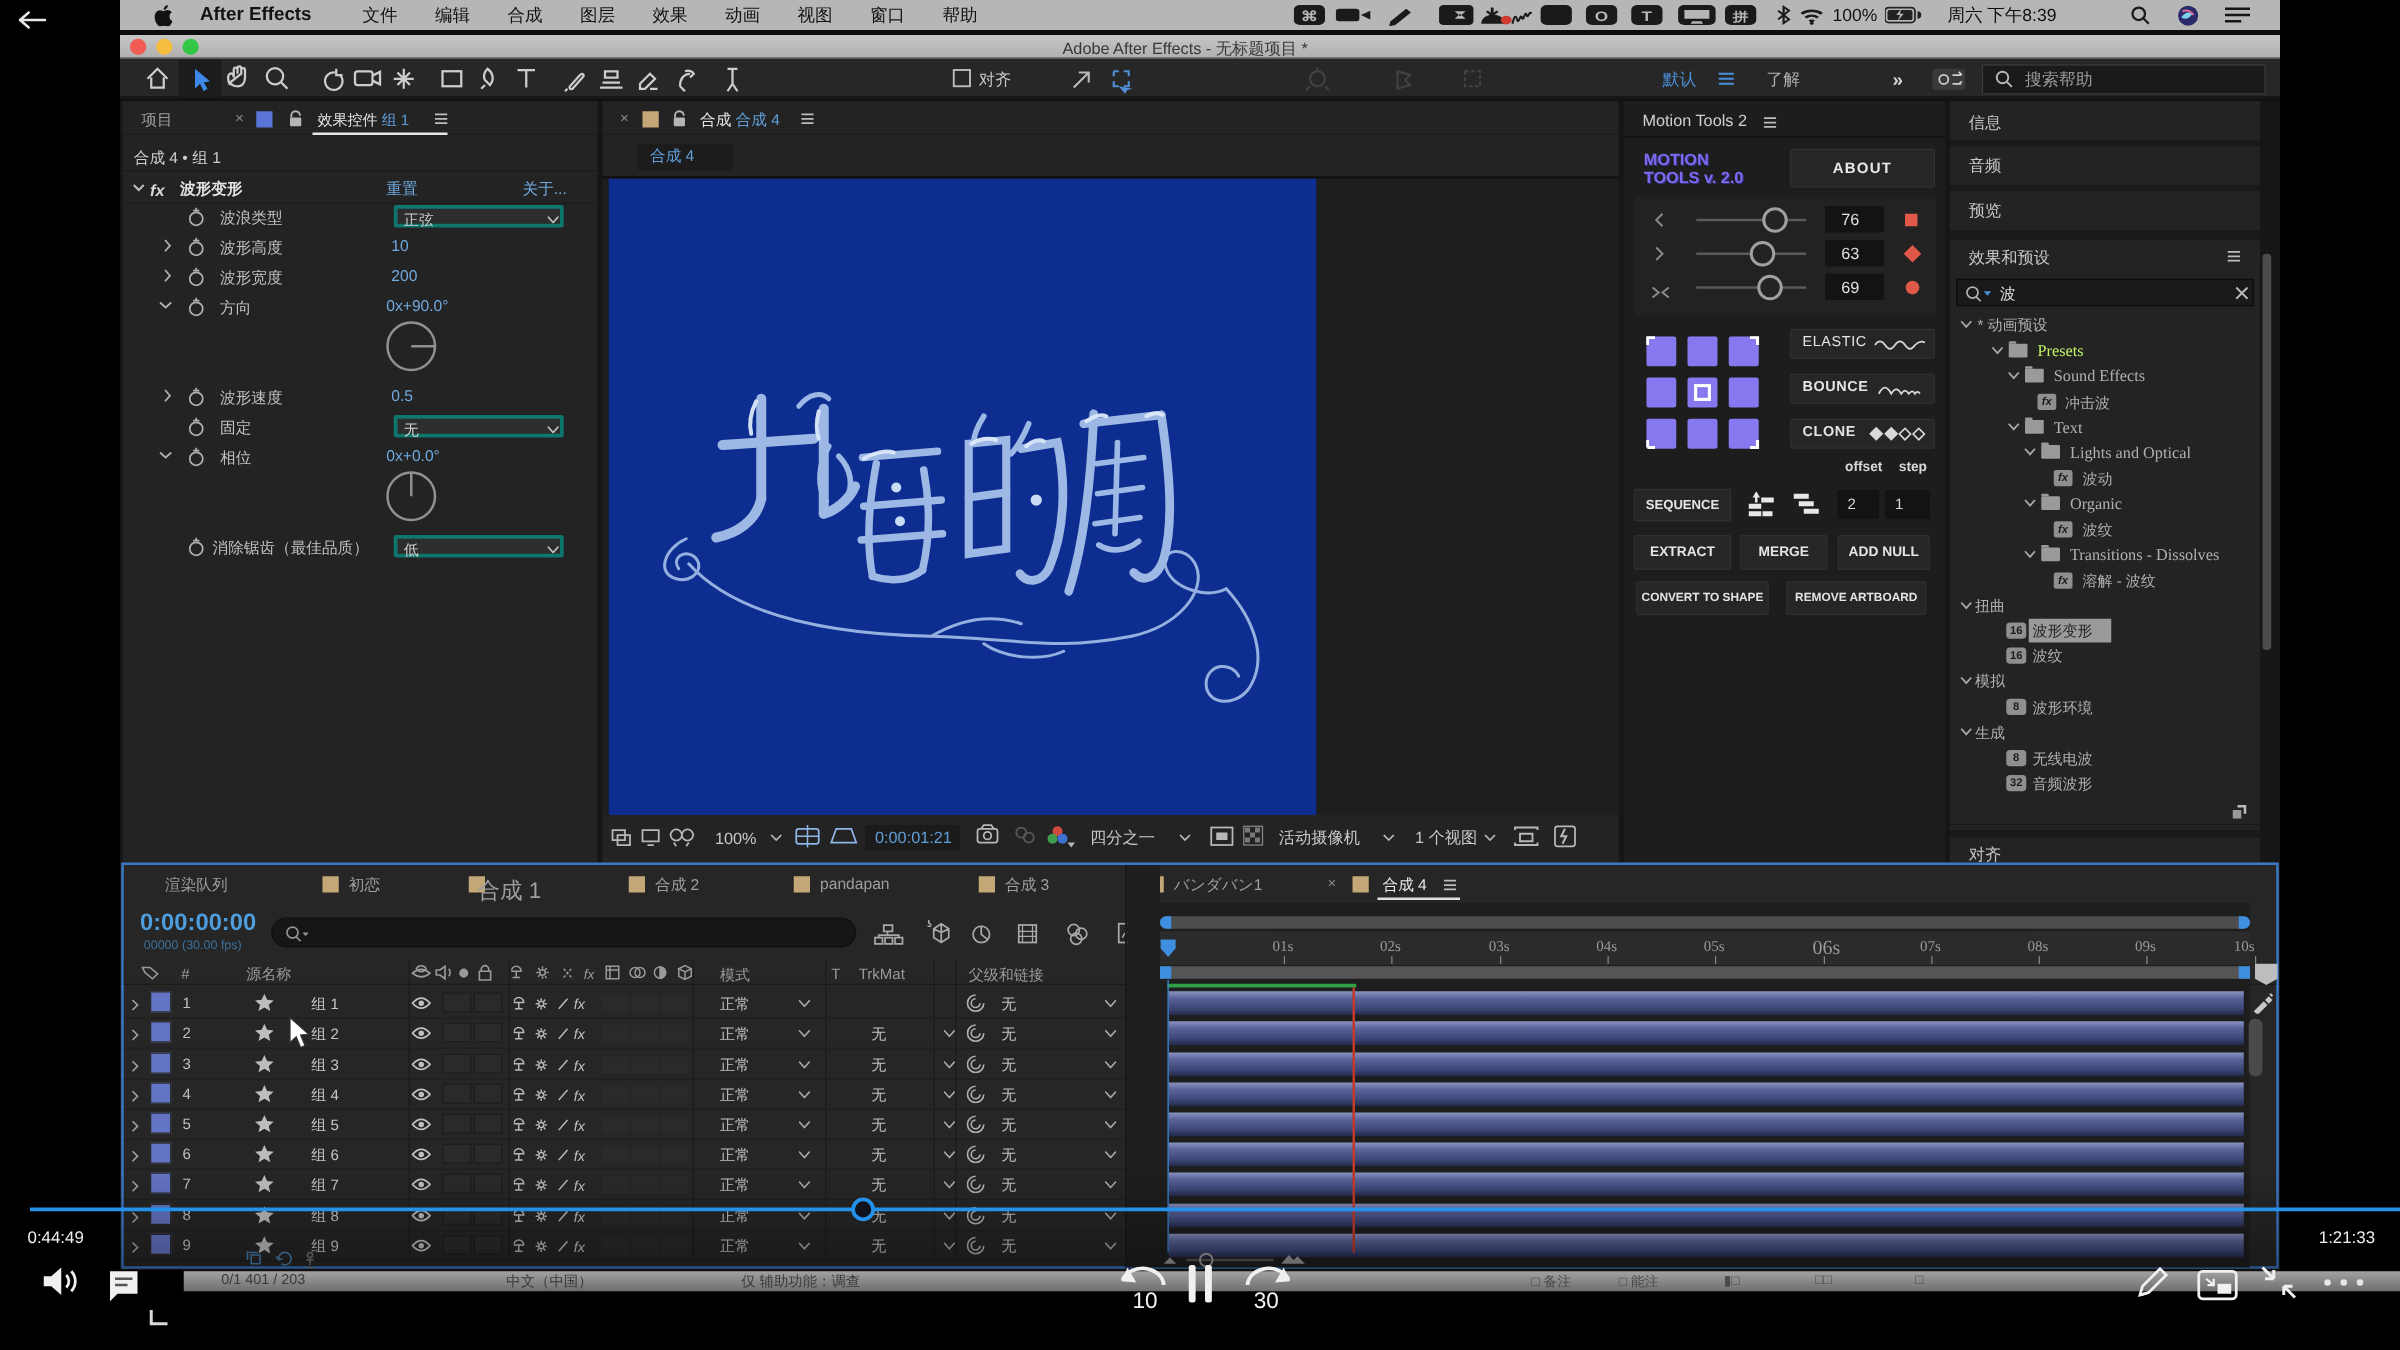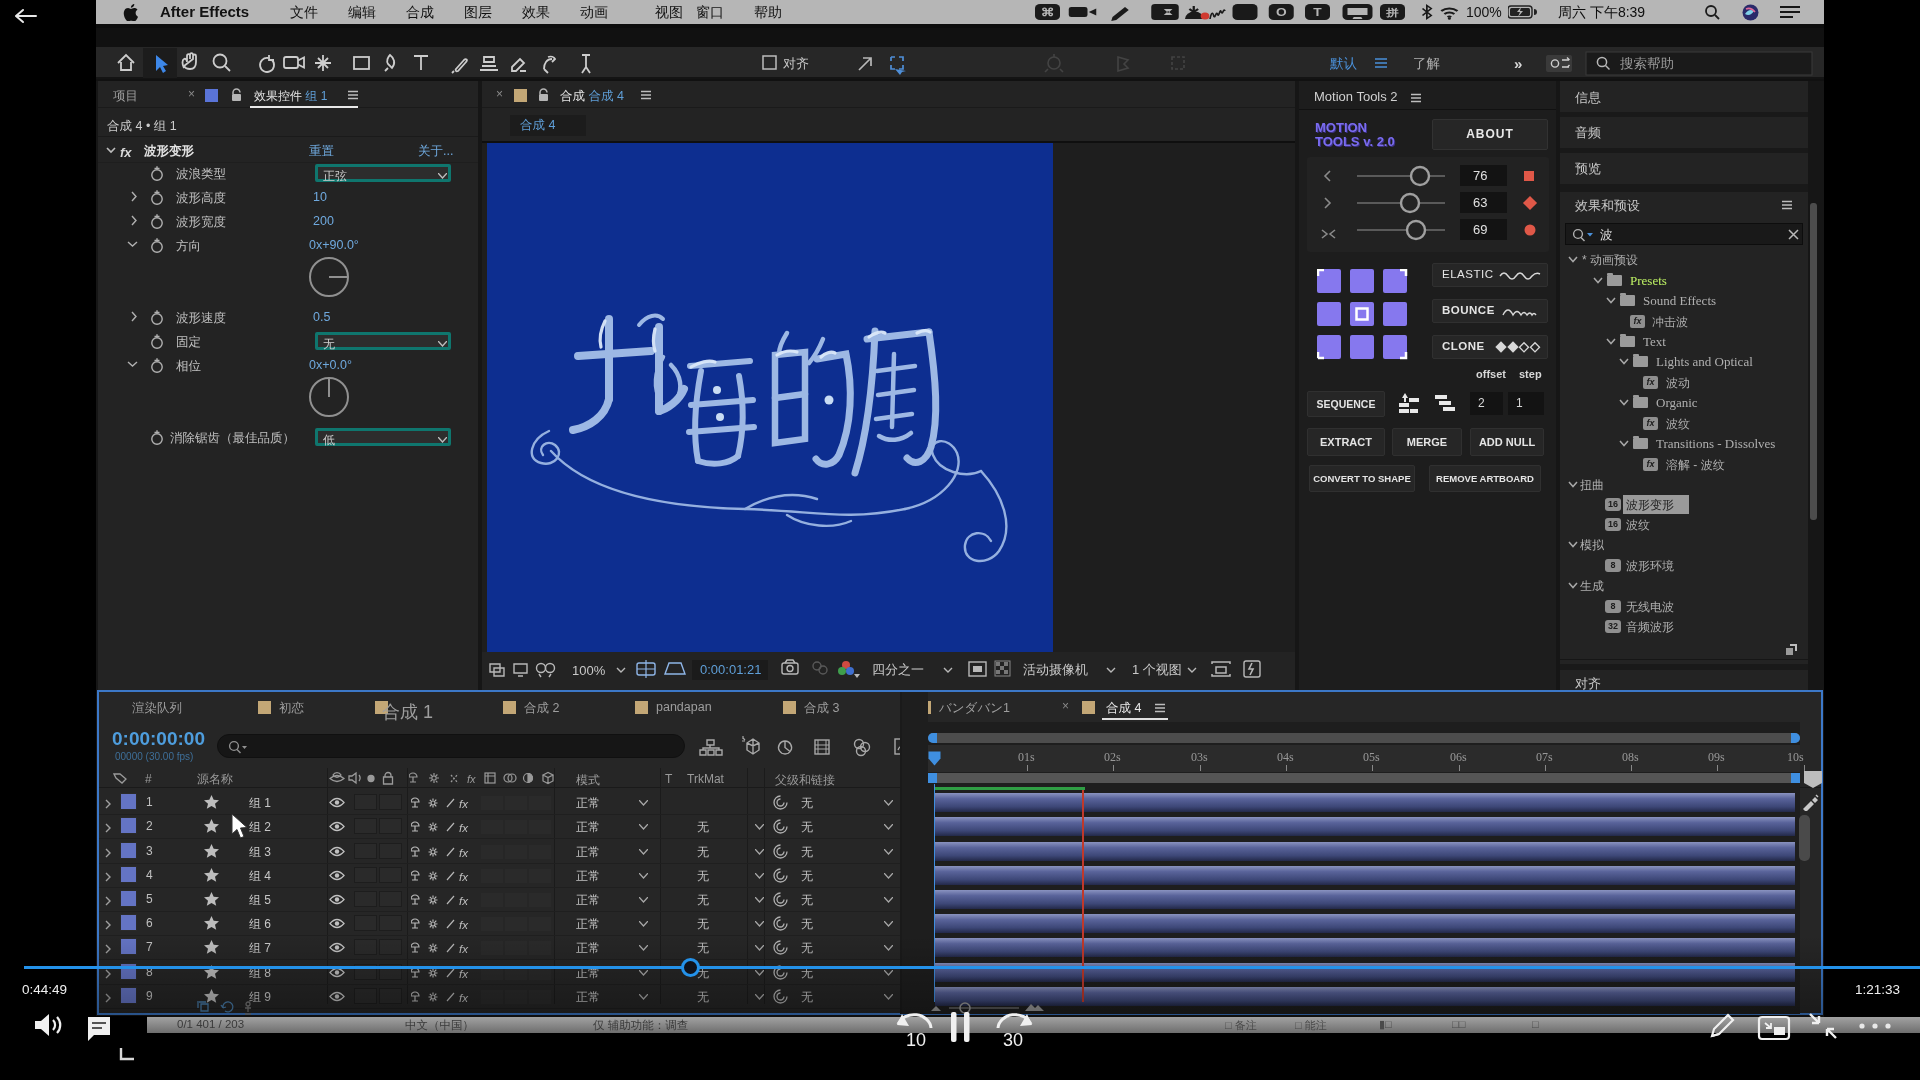--- a/index.html
+++ b/index.html
@@ -28,21 +28,21 @@
   <svg class="a" style="left:27px;top:4px" width="15" height="17" viewBox="0 0 15 17">
         <path d="M12.6 9.1c0-2.2 1.8-3.2 1.9-3.3-1-1.5-2.6-1.7-3.2-1.7-1.4-.1-2.7.8-3.3.8-.7 0-1.8-.8-2.9-.8-1.5 0-2.9.9-3.6 2.2-1.6 2.7-.4 6.7 1.1 8.9.7 1.1 1.6 2.3 2.7 2.2 1.1 0 1.5-.7 2.9-.7s1.7.7 2.9.7c1.2 0 2-1.1 2.7-2.2.9-1.2 1.2-2.4 1.2-2.5 0 0-2.4-.9-2.4-3.6zM10.4 2.6c.6-.7 1-1.7.9-2.6-.9 0-1.9.6-2.5 1.3-.6.6-1 1.6-.9 2.5 1 .1 1.9-.5 2.5-1.2z" fill="#111"></path>
       </svg>
   <b class="a" style="left:64px;top:3px;font-size:15px">After Effects</b>
   <span class="a" style="left:194px;top:4px">文件</span>
       <span class="a" style="left:252px;top:4px">编辑</span>
       <span class="a" style="left:310px;top:4px">合成</span>
       <span class="a" style="left:368px;top:4px">图层</span>
       <span class="a" style="left:426px;top:4px">效果</span>
       <span class="a" style="left:484px;top:4px">动画</span>
-      <span class="a" style="left:559px;top:4px">视图</span>
+      <span class="a" style="left:542px;top:4px">视图</span>
       <span class="a" style="left:600px;top:4px">窗口</span>
       <span class="a" style="left:658px;top:4px">帮助</span>
   <svg class="a" style="left:939px;top:3px" width="430" height="18" viewBox="0 0 344 18" preserveAspectRatio="none">
     <g fill="#1a1a1a">
       <rect x="0" y="1" width="20" height="16" rx="4"></rect>
       <rect x="93" y="1" width="22" height="16" rx="3"></rect>
       <rect x="158" y="1" width="20" height="16" rx="4"></rect>
       <rect x="187" y="1" width="20" height="16" rx="4"></rect>
       <rect x="216" y="1" width="20" height="16" rx="4"></rect>
       <rect x="246" y="1" width="24" height="16" rx="4"></rect>
@@ -88,20 +88,26 @@
       </svg>
   <svg class="a" style="left:1684px;top:5px" width="20" height="14" viewBox="0 0 20 14">
         <g stroke="#151515" stroke-width="2">
           <path d="M0 2 h20 M0 7 h20 M0 12 h13"></path>
         </g>
       </svg>
 </div>
 
 <div class="a" style="left:0;top:24px;width:1728px;height:4px;background:#0d0d0d"></div>
 
+<div class="a" style="left:0;top:28px;width:1728px;height:19px;background:linear-gradient(#c6c6c6,#b0b0b0);border-bottom:1px solid #8a8a8a">
+  <span class="a" style="left:8px;top:3px;width:13px;height:13px;border-radius:50%;background:#f05c53"></span>
+  <span class="a" style="left:29px;top:3px;width:13px;height:13px;border-radius:50%;background:#f6bd3e"></span>
+  <span class="a" style="left:50px;top:3px;width:13px;height:13px;border-radius:50%;background:#33c748"></span>
+  <span class="a" style="left:754px;top:2px;color:#383838;font-size:13px">Adobe After Effects - 无标题项目 *</span>
+</div>
 
 <div class="a" id="toolbar" style="left:0;top:47px;width:1728px;height:32px;background:#272727;border-bottom:2px solid #141414">
 <svg class="a" style="left:0;top:0" width="1728" height="32" viewBox="0 0 1728 32">
   <rect x="47" y="1" width="34" height="30" fill="#1c1c1c"></rect>
   <g stroke="#cdcdcd" stroke-width="1.8" fill="none">
     <path d="M22 16 L30 8 L38 16 M25 15 v8 h10 v-8"></path>
     <path d="M88 21 c-2 -4 -2 -8 0 -9 c1.5 -1 3 1 3 3 m0 -1 v-5 c0 -2.5 3 -2.5 3 0 m0 3 v-4 c0 -2.5 3 -2.5 3 0 m0 4 v-3 c0 -2 3 -2 3 0 v6 c0 4 -2 7 -6 7 c-3 0 -5 -1 -6 -3z"></path>
     <circle cx="124" cy="14" r="6.5"></circle>
           <path d="M129 19 l5 5"></path>
     <path d="M172 11 a7 7 0 1 0 4 2 M173 8 v5 h5"></path>
@@ -1090,21 +1096,21 @@
 <div class="a" style="left:829px;top:30px;width:872px;height:292px;background:#1e1e1e"></div>
 <div class="a" style="left:829px;top:41px;width:872px;height:10px;background:#4d4d4d;border-radius:5px"></div>
 <div class="a" style="left:829px;top:41px;width:9px;height:10px;background:#3f8fe0;border-radius:5px 0 0 5px"></div>
 <div class="a" style="left:1692px;top:41px;width:9px;height:10px;background:#3f8fe0;border-radius:0 5px 5px 0"></div>
 <div class="a" style="left:829px;top:53px;width:872px;height:27px;background:#2b2b2b"></div>
 <span class="a" style="left:919px;top:58px;color:#999;font-size:12px;font-family:'Liberation Serif',serif">01s</span>
         <span class="a" style="left:1005px;top:58px;color:#999;font-size:12px;font-family:'Liberation Serif',serif">02s</span>
         <span class="a" style="left:1092px;top:58px;color:#999;font-size:12px;font-family:'Liberation Serif',serif">03s</span>
         <span class="a" style="left:1178px;top:58px;color:#999;font-size:12px;font-family:'Liberation Serif',serif">04s</span>
         <span class="a" style="left:1264px;top:58px;color:#999;font-size:12px;font-family:'Liberation Serif',serif">05s</span>
-        <span class="a" style="left:1351px;top:58px;color:#999;font-size:12px;font-family:'Liberation Serif',serif">06s</span>
+        <span class="a" style="left:1351px;top:58px;color:#999;font-size:16px;font-family:'Liberation Serif',serif">06s</span>
         <span class="a" style="left:1437px;top:58px;color:#999;font-size:12px;font-family:'Liberation Serif',serif">07s</span>
         <span class="a" style="left:1523px;top:58px;color:#999;font-size:12px;font-family:'Liberation Serif',serif">08s</span>
         <span class="a" style="left:1609px;top:58px;color:#999;font-size:12px;font-family:'Liberation Serif',serif">09s</span>
         <span class="a" style="left:1688px;top:58px;color:#999;font-size:12px;font-family:Liberation Serif, serif">10s</span>
 <div class="a" style="left:928px;top:73px;width:1px;height:6px;background:#888"></div>
         <div class="a" style="left:1014px;top:73px;width:1px;height:6px;background:#888"></div>
         <div class="a" style="left:1101px;top:73px;width:1px;height:6px;background:#888"></div>
         <div class="a" style="left:1187px;top:73px;width:1px;height:6px;background:#888"></div>
         <div class="a" style="left:1273px;top:73px;width:1px;height:6px;background:#888"></div>
         <div class="a" style="left:1360px;top:73px;width:1px;height:6px;background:#888"></div>

